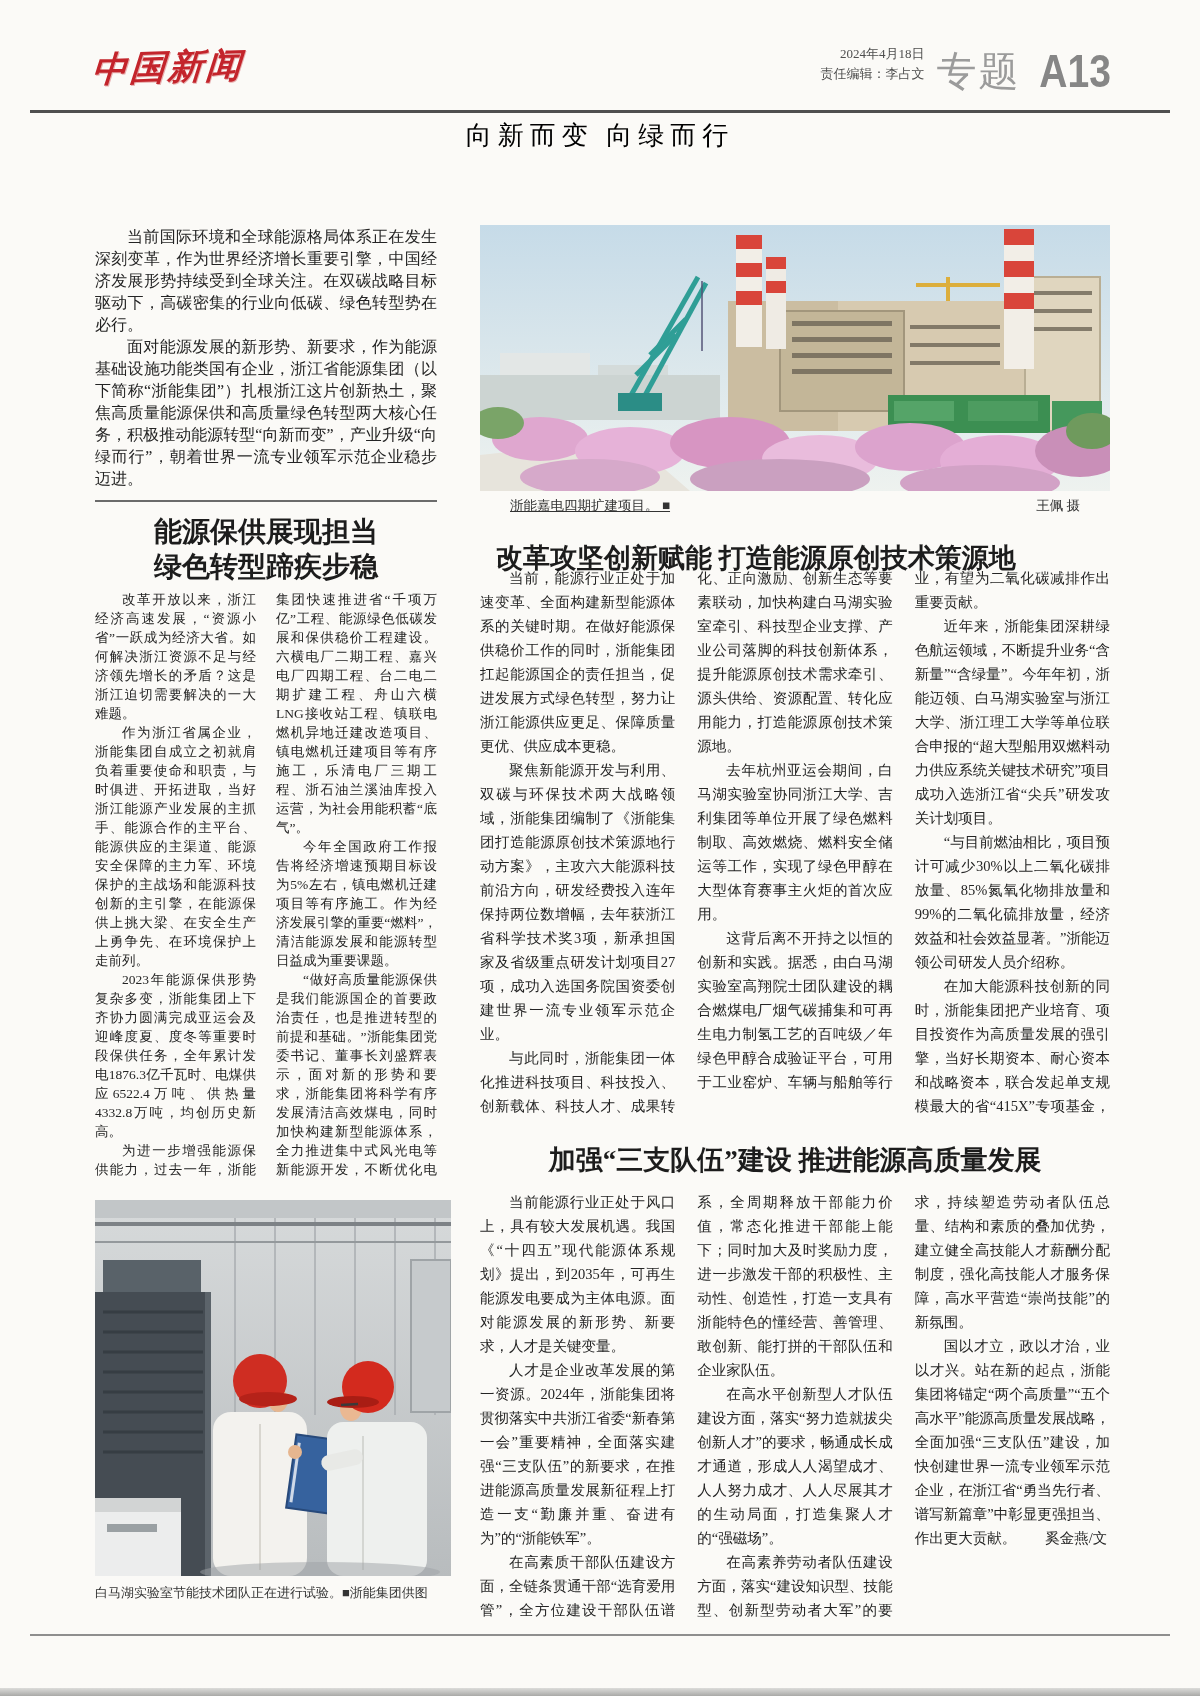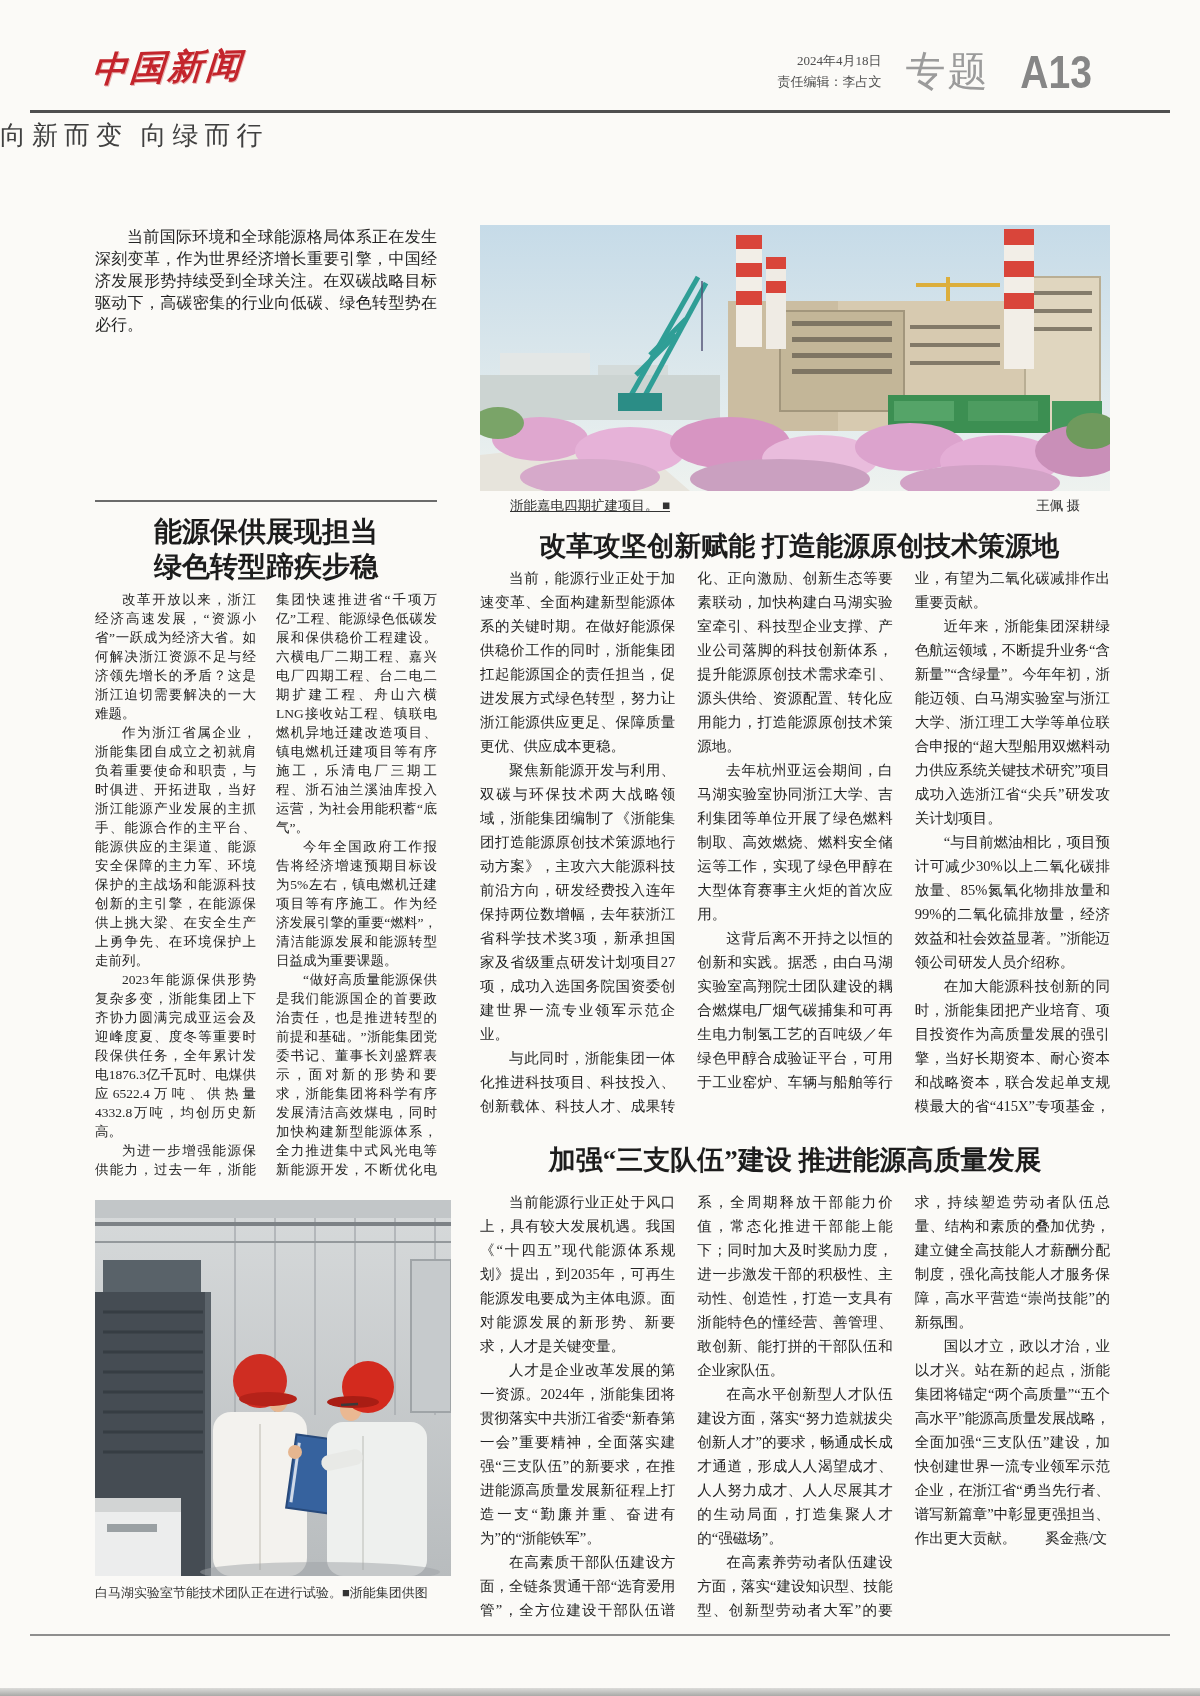--- a/index.html
+++ b/index.html
@@ -2,29 +2,29 @@
 <html><head>
 <meta charset="utf-8">
 <style>
   html,body{margin:0;padding:0;background:#e9e9e7;}
   .page{position:relative;width:1200px;height:1696px;margin:0 auto;background:#fbfaf7;
         overflow:hidden;font-family:"Liberation Serif","DejaVu Serif",serif;color:#242424;}
   
   .masthead-logo{position:absolute;left:92px;top:44px;color:#c3242b;font-size:35px;font-weight:900;
         font-style:italic;letter-spacing:3px;transform:rotate(-2deg) skewX(-6deg);
         text-shadow:1px 1px 0 rgba(195,36,43,.35);}
-  .masthead-right{position:absolute;right:102px;top:44px;display:flex;align-items:center;gap:24px;}
+  .masthead-right{position:absolute;right:83px;top:44px;display:flex;align-items:flex-start;gap:12px;}
   .masthead-dates{text-align:right;font-size:13px;color:#4e4e4e;line-height:1.55;}
   .masthead-section{font-size:40px;color:#9b9b9b;font-weight:400;letter-spacing:2px;}
   .masthead-pageno{font-size:46px;color:#868686;font-weight:700;transform:scaleX(.85);
         font-family:"Liberation Sans","DejaVu Sans",sans-serif;}
   .rule-top{position:absolute;left:30px;right:30px;top:110px;border-top:3px solid #4f4f4f;}
   
-  .kicker{position:absolute;left:0;right:0;top:118px;text-align:left;font-size:26px;
-        letter-spacing:6px;color:#404040;font-weight:500;}
+  .kicker{position:absolute;left:0;right:0;top:118px;text-align:center;font-size:26px;
+        letter-spacing:6px;color:#000000;font-weight:500;}
   .headline{position:absolute;left:0;right:0;top:146px;margin:0;text-align:center;font-size:52px;
         font-weight:900;letter-spacing:1px;color:#101010;}
   
   .intro{position:absolute;left:95px;top:226px;width:342px;height:266px;overflow:hidden;
         font-size:16px;line-height:22px;}
   .intro p{margin:0;text-indent:2em;text-align:justify;}
   .intro-rule{position:absolute;left:95px;top:500px;width:342px;border-top:2px solid #6b6b6b;}
   .a1-title{position:absolute;left:95px;top:514px;width:342px;margin:0;text-align:center;
         font-size:28px;line-height:35px;font-weight:700;color:#1c1c1c;}
   .a1-body{position:absolute;left:95px;top:590px;width:342px;height:604px;overflow:hidden;
@@ -35,21 +35,21 @@
         overflow:hidden;background:#cfe0e8;}
   .cap-row{position:absolute;left:480px;top:497px;width:630px;display:flex;
         justify-content:space-between;font-size:13.5px;color:#333;padding:0;box-sizing:border-box;}
   .cap-row .cap{padding-left:30px;text-decoration:underline;}
   .cap-row .credit{padding-right:30px;}
   .photo-bottom{position:absolute;left:95px;top:1200px;width:356px;height:376px;margin:0;
         overflow:hidden;background:#c7cbcd;}
   .cap-bottom{position:absolute;left:95px;top:1584px;width:356px;text-align:left;
         font-size:13px;color:#333;}
   
-  .a2-title{position:absolute;left:480px;top:524px;width:630px;margin:4px;text-align:center;
+  .a2-title{position:absolute;left:480px;top:524px;width:630px;margin:16px;text-align:left;
         font-size:27px;font-weight:700;color:#1c1c1c;}
   .a2-body{position:absolute;left:480px;top:566px;width:630px;height:566px;overflow:hidden;
         column-count:3;column-gap:22px;column-fill:auto;font-size:14.5px;line-height:24px;}
   
   .a3-title{position:absolute;left:480px;top:1142px;width:630px;margin:0;text-align:center;
         font-size:27px;font-weight:700;color:#1c1c1c;}
   .a3-body{position:absolute;left:480px;top:1190px;width:630px;height:442px;overflow:hidden;
         column-count:3;column-gap:22px;column-fill:auto;font-size:14.5px;line-height:24px;}
   
   .rule-bottom{position:absolute;left:30px;right:30px;top:1634px;border-top:2px solid #8e8e8e;}
@@ -69,20 +69,21 @@
     </div>
     <div class="masthead-section">专题</div>
     <div class="masthead-pageno">A13</div>
   </div>
   <div class="rule-top"></div>
 
   <div class="kicker">向新而变 向绿而行</div>
 
   <section class="intro body-text">
       <p>当前国际环境和全球能源格局体系正在发生深刻变革，作为世界经济增长重要引擎，中国经济发展形势持续受到全球关注。在双碳战略目标驱动下，高碳密集的行业向低碳、绿色转型势在必行。</p>
+      <p>面对能源发展的新形势、新要求，作为能源基础设施功能类国有企业，浙江省能源集团（以下简称“浙能集团”）扎根浙江这片创新热土，聚焦高质量能源保供和高质量绿色转型两大核心任务，积极推动能源转型“向新而变”，产业升级“向绿而行”，朝着世界一流专业领军示范企业稳步迈进。</p>
     </section>
   <div class="intro-rule"></div>
 
   <h2 class="a1-title">
     <span style="display:block">能源保供展现担当</span>
     <span style="display:block">绿色转型蹄疾步稳</span>
   </h2>
   <section class="a1-body body-text">
       <p>改革开放以来，浙江经济高速发展，“资源小省”一跃成为经济大省。如何解决浙江资源不足与经济领先增长的矛盾？这是浙江迫切需要解决的一大难题。</p>
       <p>作为浙江省属企业，浙能集团自成立之初就肩负着重要使命和职责，与时俱进、开拓进取，当好浙江能源产业发展的主抓手、能源合作的主平台、能源供应的主渠道、能源安全保障的主力军、环境保护的主战场和能源科技创新的主引擎，在能源保供上挑大梁、在安全生产上勇争先、在环境保护上走前列。</p>

